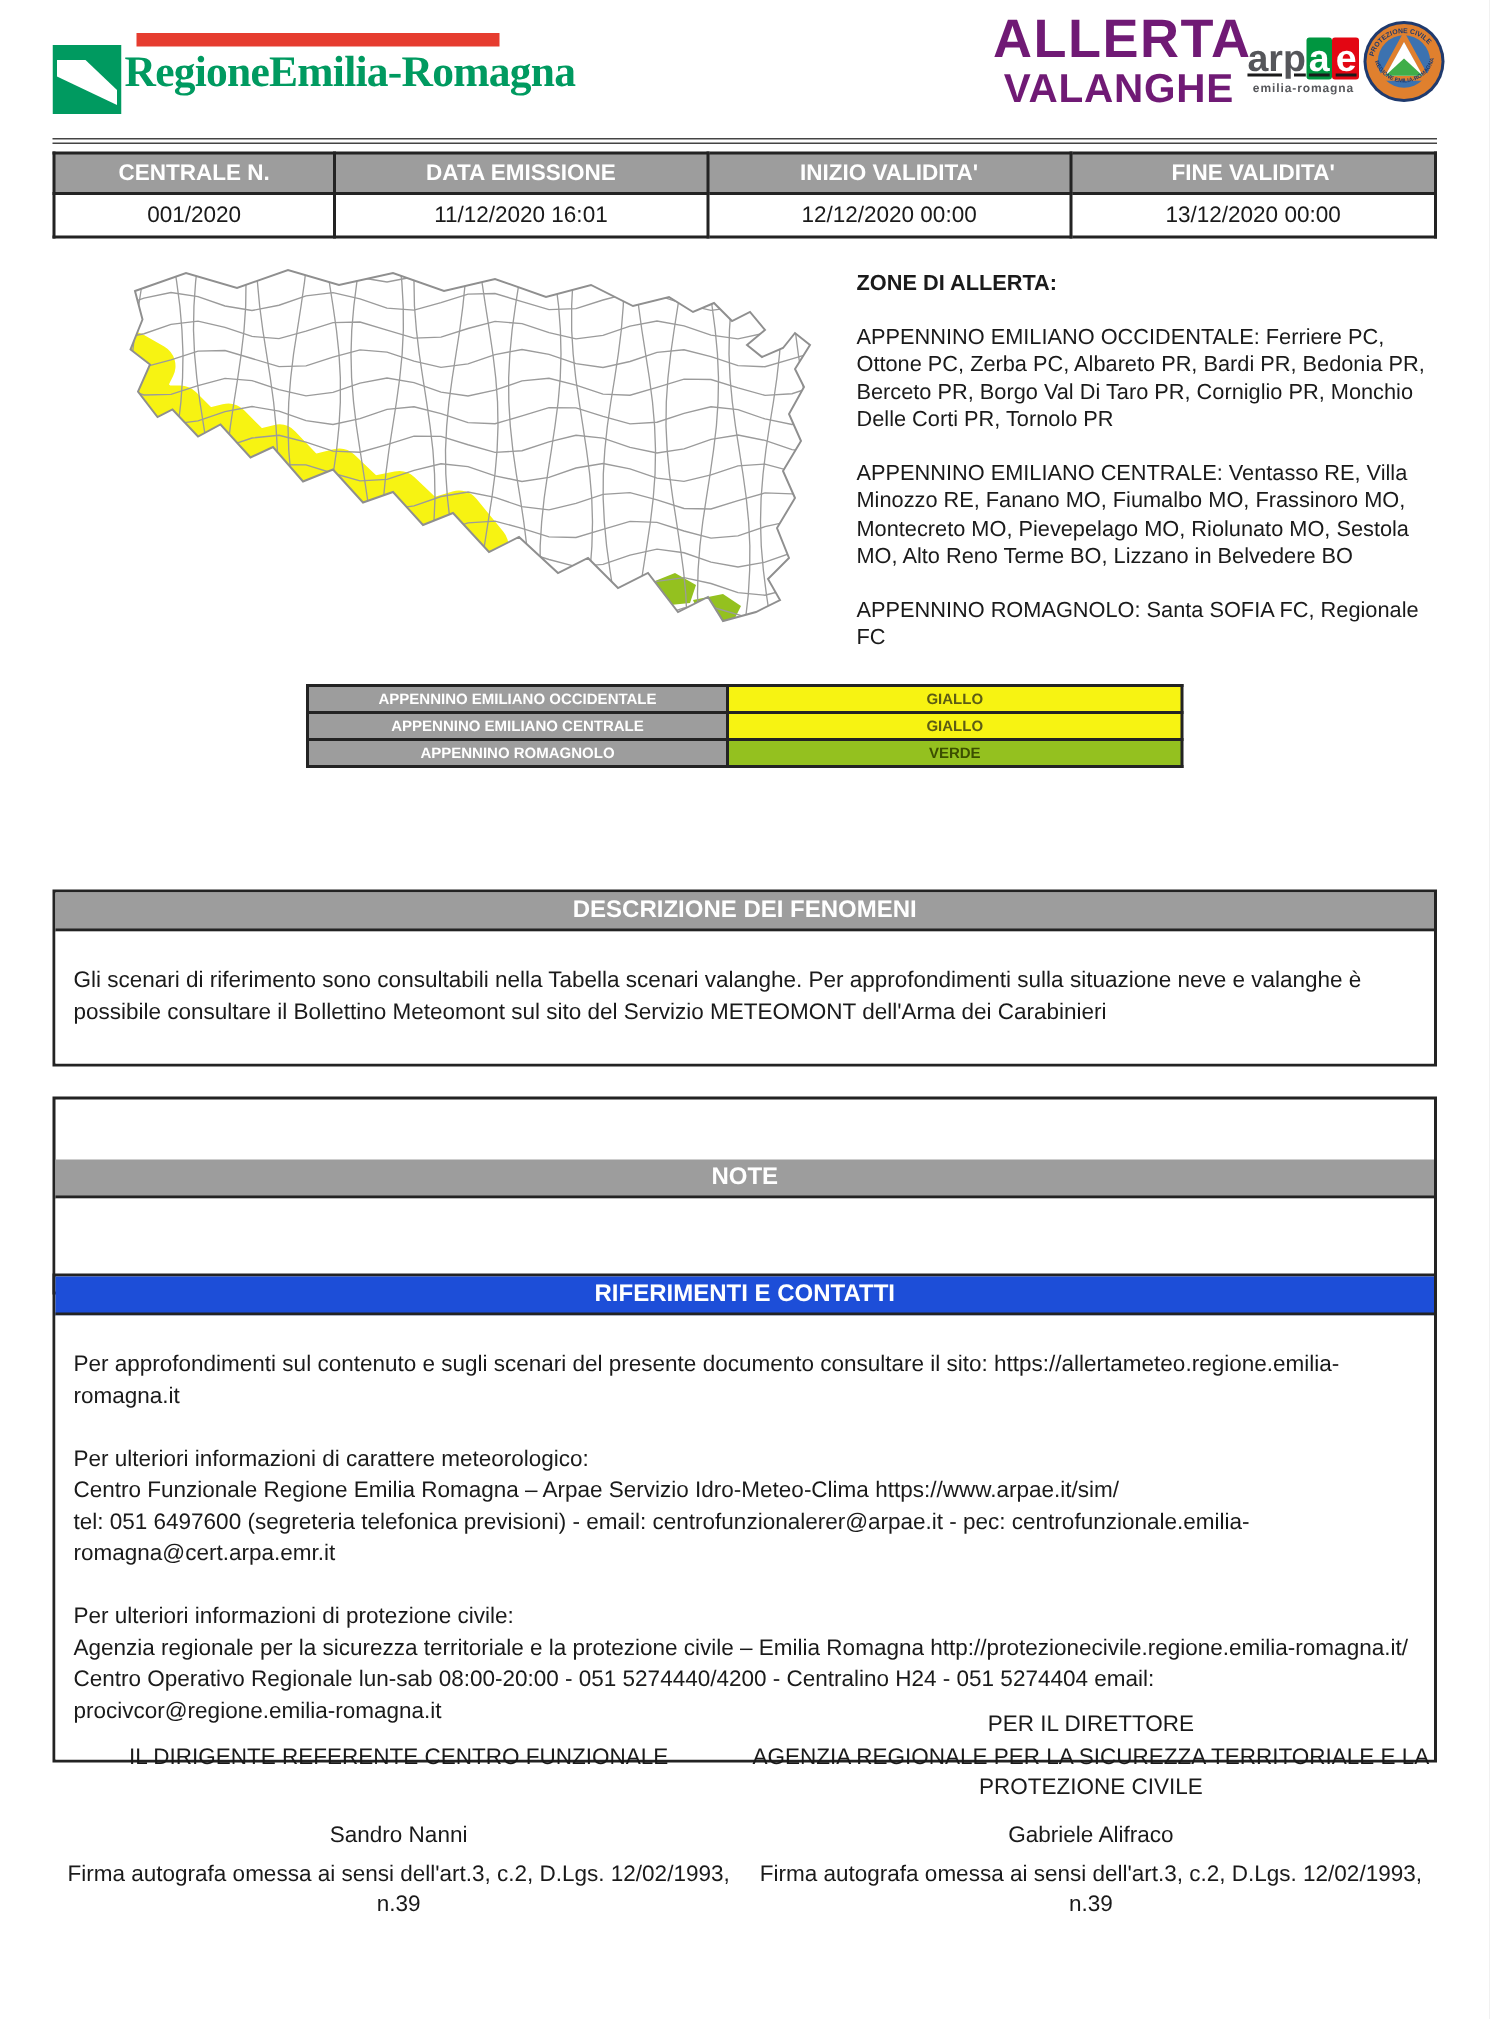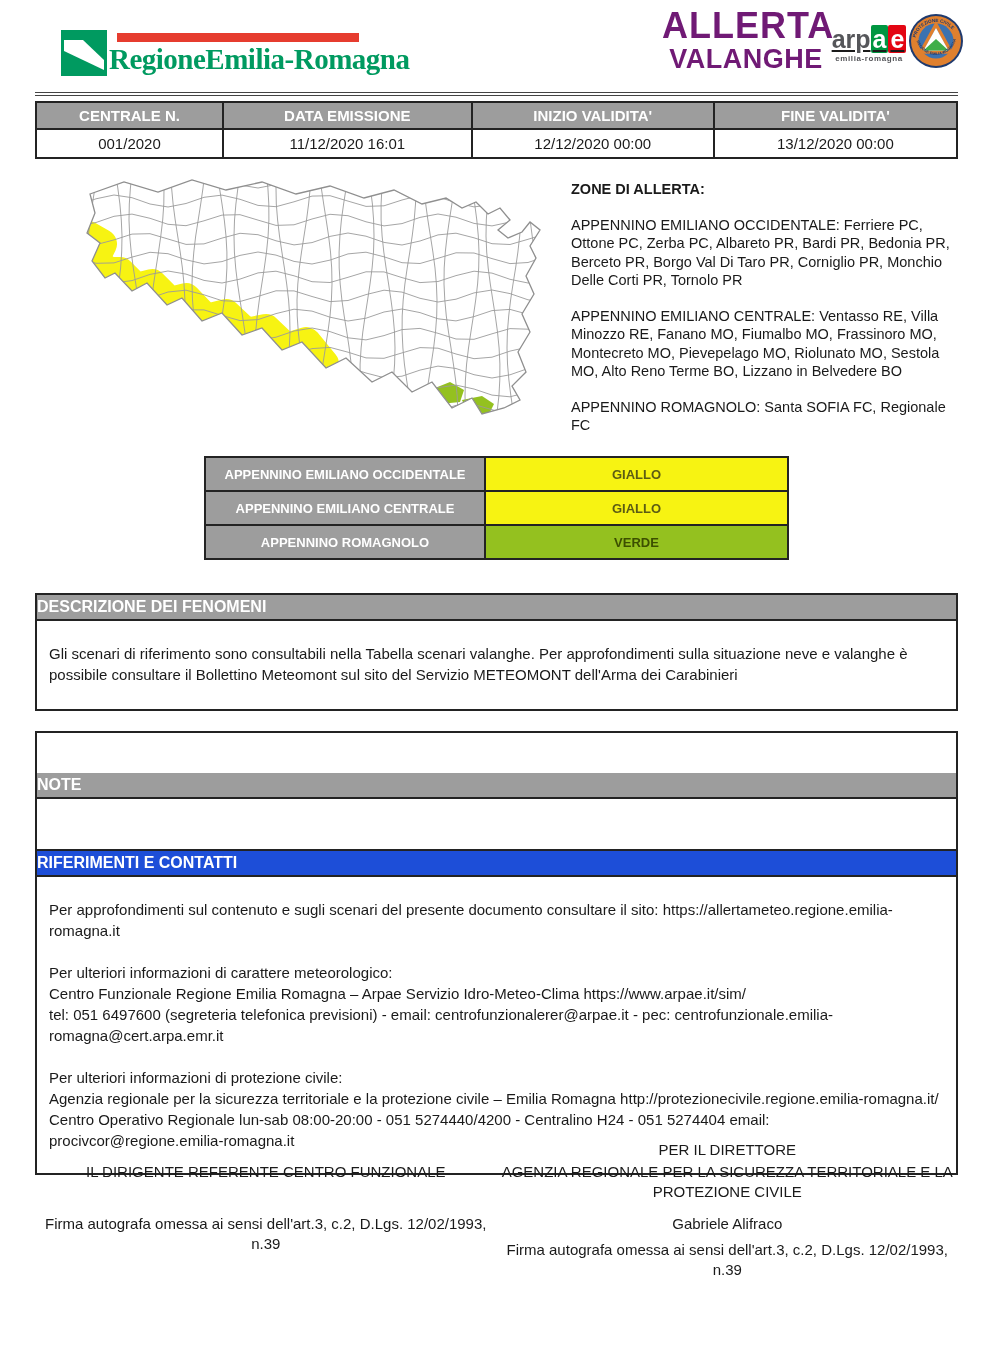--- a/index.html
+++ b/index.html
@@ -3,21 +3,21 @@
 <meta charset="utf-8">
 <style>
   * { margin:0; padding:0; box-sizing:border-box; }
   html,body { background:#e8e8e8; }
   .page {
     position:relative; width:993px; height:1346px; margin:0 auto;
     background:#ffffff; font-family:"Liberation Sans", sans-serif; color:#1a1a1a;
     overflow:hidden;
   }
   
-  .region-logo { position:absolute; left:35px; top:22px; display:flex; align-items:flex-end;margin-left:26px; }
+  .region-logo { position:absolute; left:35px; top:22px; display:flex; align-items:flex-start; }
   .region-logo .icon { width:46px; height:46px; margin-top:8px; }
   .region-logo .right { display:flex; flex-direction:column; margin-left:2px; }
   .region-logo .redbar { width:242px; height:9px; background:#e63c2f; margin-left:8px; }
   .region-logo .name {
     font-family:"Liberation Serif", serif; font-weight:bold; font-size:29px;
     color:#009a60; letter-spacing:-0.5px; line-height:1.1; margin-top:2px;
   }
   .title-block { position:absolute; left:662px; top:8px; width:168px; text-align:center;
     font-weight:bold; color:#701a75; }
   .title-line1 { font-size:36px; letter-spacing:1px; line-height:1.0; }
@@ -38,27 +38,27 @@
   .doc-table th, .doc-table td { border:2px solid #232323; text-align:center; }
   .doc-table th { color:#ffffff; font-size:15px; font-weight:bold; height:27px; }
   .doc-table td { font-size:15px; height:29px; background:#fff; }
   
   .map-wrap { position:absolute; left:78px; top:172px; width:484px; height:268px; }
   .zones-text { position:absolute; left:571px; top:180px; width:392px; font-size:14.5px; line-height:1.28; }
   .zones-text .zhead { font-weight:bold; font-size:14.5px; }
   .zones-text p { margin-top:17px; white-space:pre-line; }
   
   .zone-table { position:absolute; left:204px; top:456px; width:585px; border-collapse:collapse; table-layout:fixed; }
-  .zone-table td { border:2px solid #232323; height:34px; text-align:center;
-    font-weight:bold; font-size:13px; }
+  .zone-table td { border:2px solid #232323; height:18px; text-align:center;
+    font-weight:bold; font-size:10px; }
   .zone-table .zname { color:#ffffff; width:280px; }
   
   .section { position:absolute; left:35px; width:923px; border:2px solid #232323; }
   .section-head { border-bottom:2px solid #232323; color:#fff; font-weight:bold;
-    font-size:16px; text-align:left; padding:3px 0; }
+    font-size:16px; text-align:center; padding:3px 0; }
   .section-body { background:#fff; font-size:15px; line-height:1.4; padding:22px 12px; }
   #sec-descrizione { top:593px; } #sec-descrizione .section-body { min-height:88px; }
   #sec-note { top:731px; } #sec-note .section-body { min-height:62px; }
   #sec-riferimenti { top:849px; } #sec-riferimenti .section-body { min-height:244px; }
   .rifer-p { white-space:pre-line; overflow-wrap:break-word; margin-bottom:21px; }
   .rifer-p:last-child { margin-bottom:0; }
   
   .signatures { position:absolute; left:35px; top:1140px; width:923px; display:flex; }
   .sig-col { width:50%; text-align:center; font-size:15px; line-height:1.35; }
   .sig-slot1 { height:22px; }
@@ -230,20 +230,21 @@
       <p class="rifer-p">Per ulteriori informazioni di protezione civile:
 Agenzia regionale per la sicurezza territoriale e la protezione civile – Emilia Romagna http://protezionecivile.regione.emilia-romagna.it/
 Centro Operativo Regionale lun-sab 08:00-20:00 - 051 5274440/4200 - Centralino H24 - 051 5274404 email: procivcor@regione.emilia-romagna.it</p>
     </div>
   </div>
 
   <div class="signatures">
     <div class="sig-col">
       <div class="sig-slot1"></div>
       <div class="sig-slot2">IL DIRIGENTE REFERENTE CENTRO FUNZIONALE</div>
+      <div class="sig-slot3">Sandro Nanni</div>
       <div>Firma autografa omessa ai sensi dell'art.3, c.2, D.Lgs. 12/02/1993, n.39</div>
     </div>
     <div class="sig-col">
       <div class="sig-slot1">PER IL DIRETTORE</div>
       <div class="sig-slot2">AGENZIA REGIONALE PER LA SICUREZZA TERRITORIALE E LA PROTEZIONE CIVILE</div>
       <div class="sig-slot3">Gabriele Alifraco</div>
       <div>Firma autografa omessa ai sensi dell'art.3, c.2, D.Lgs. 12/02/1993, n.39</div>
     </div>
   </div>
 

